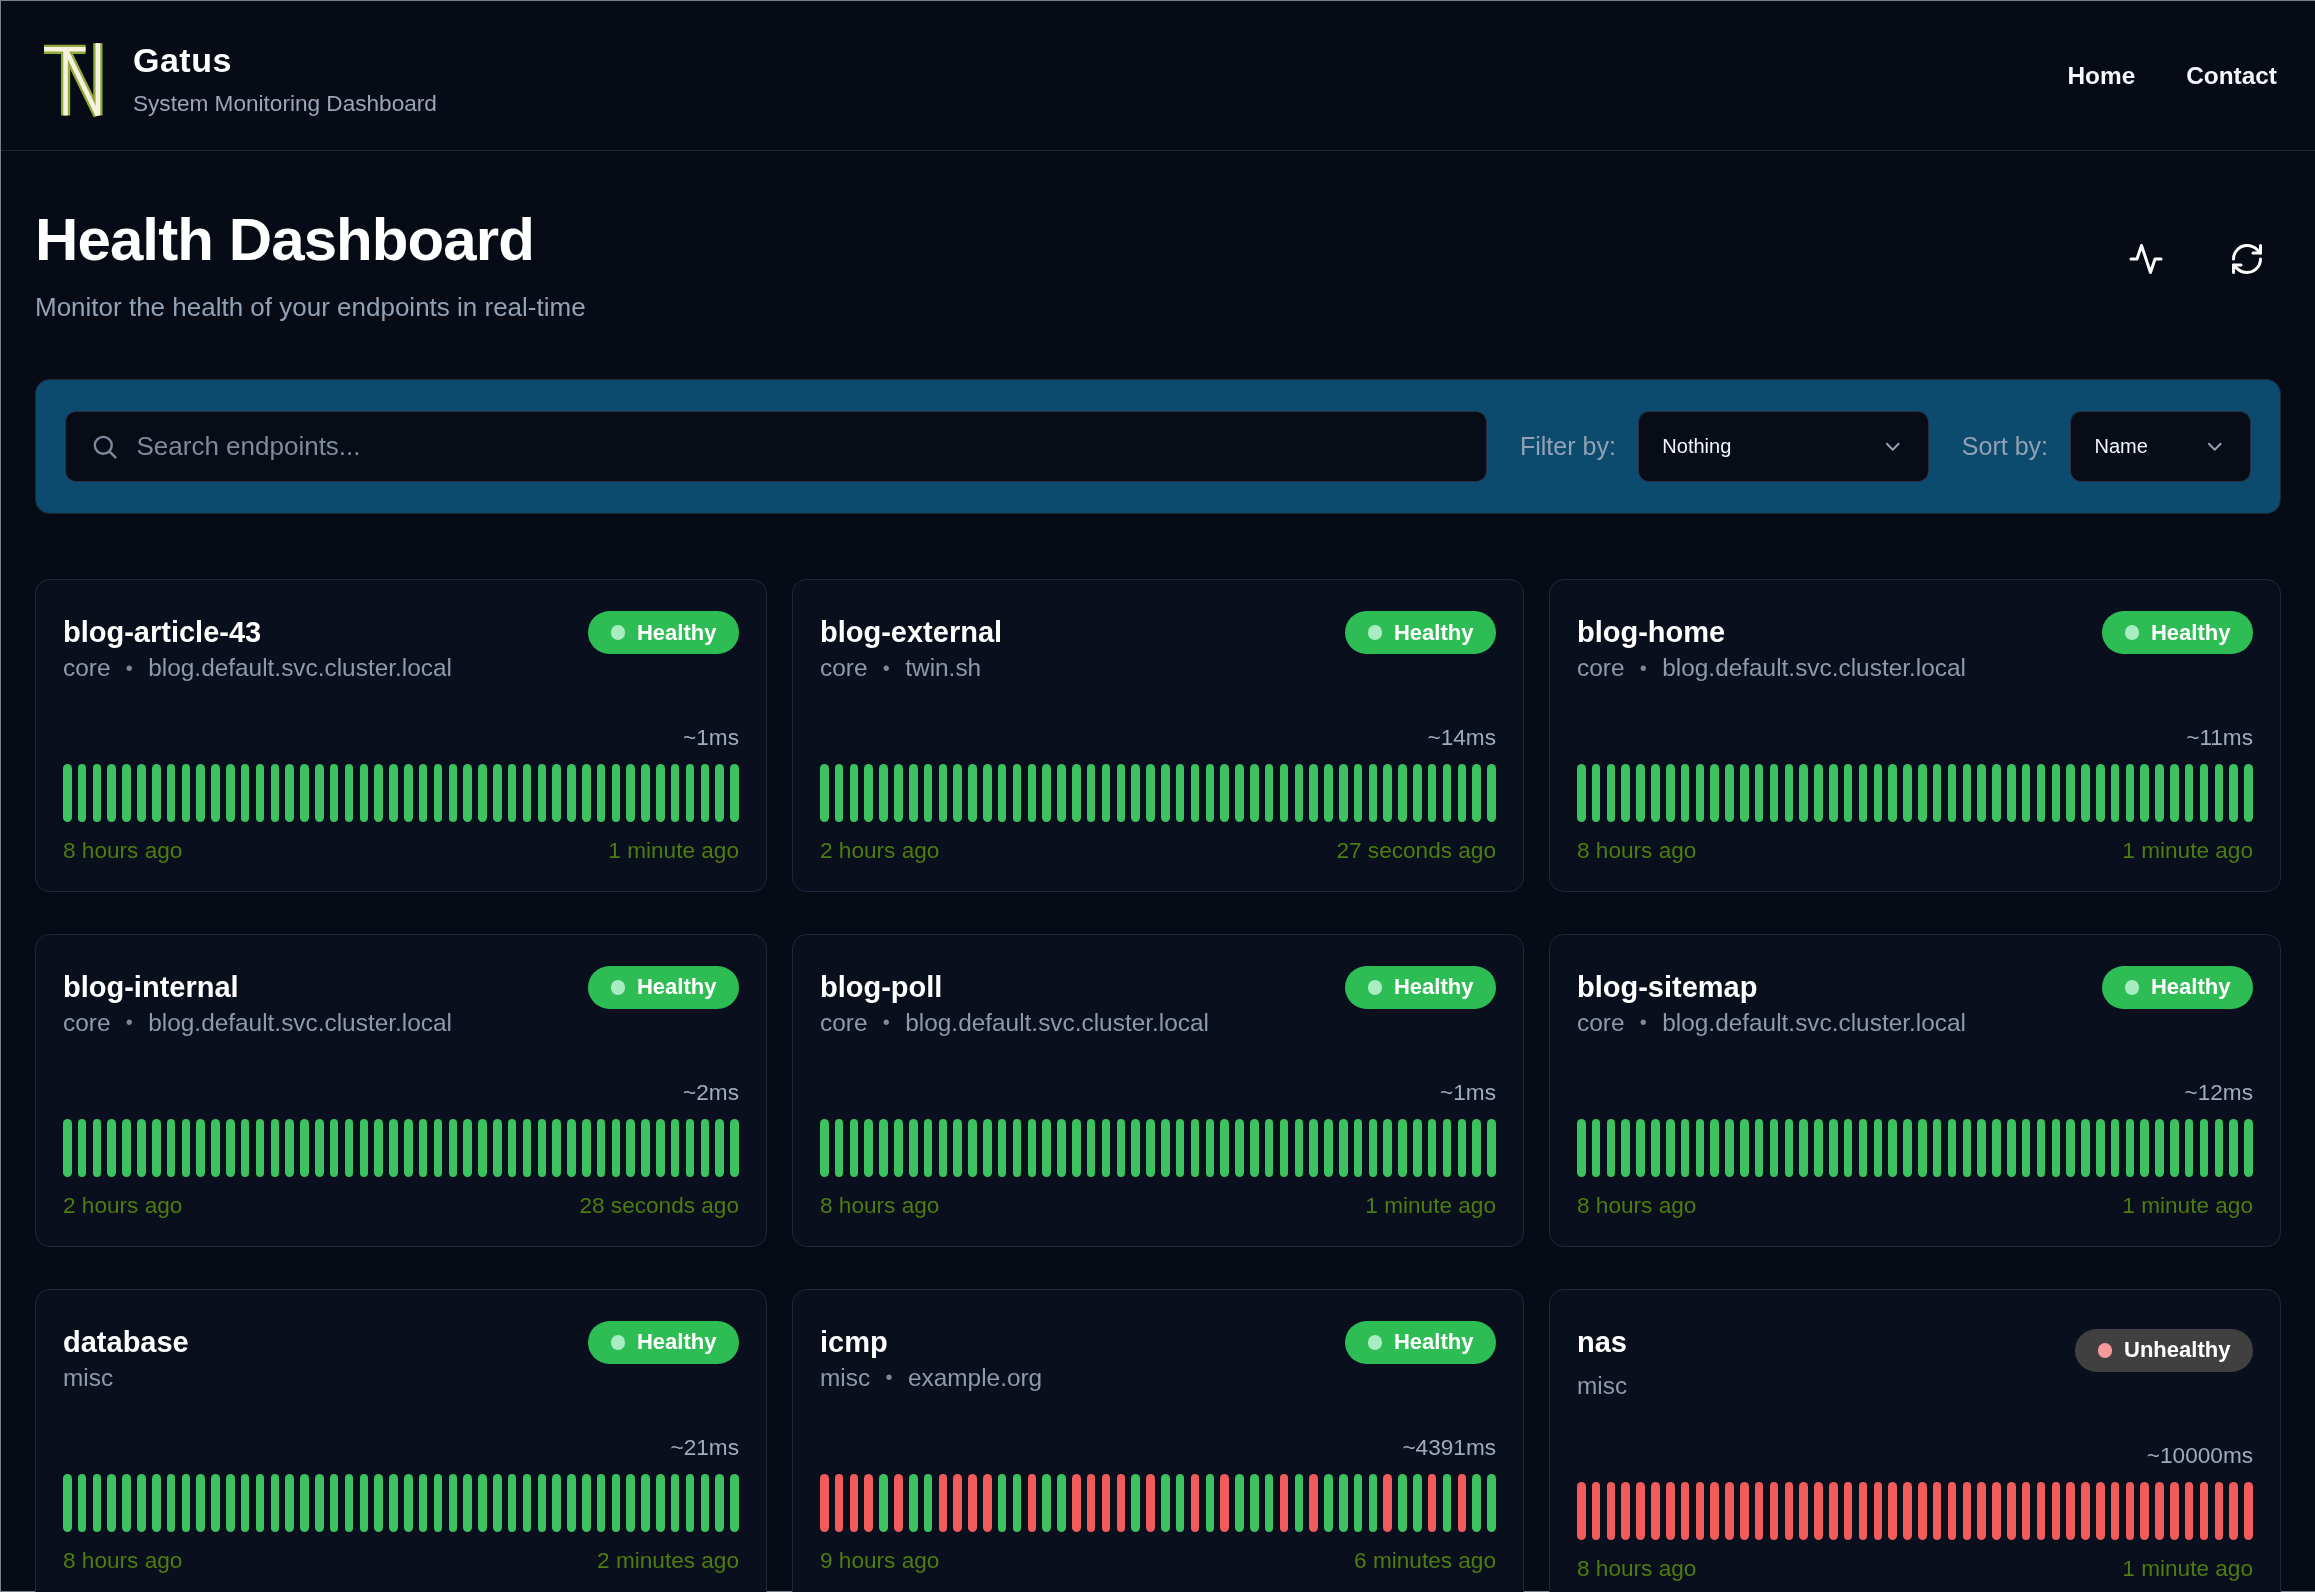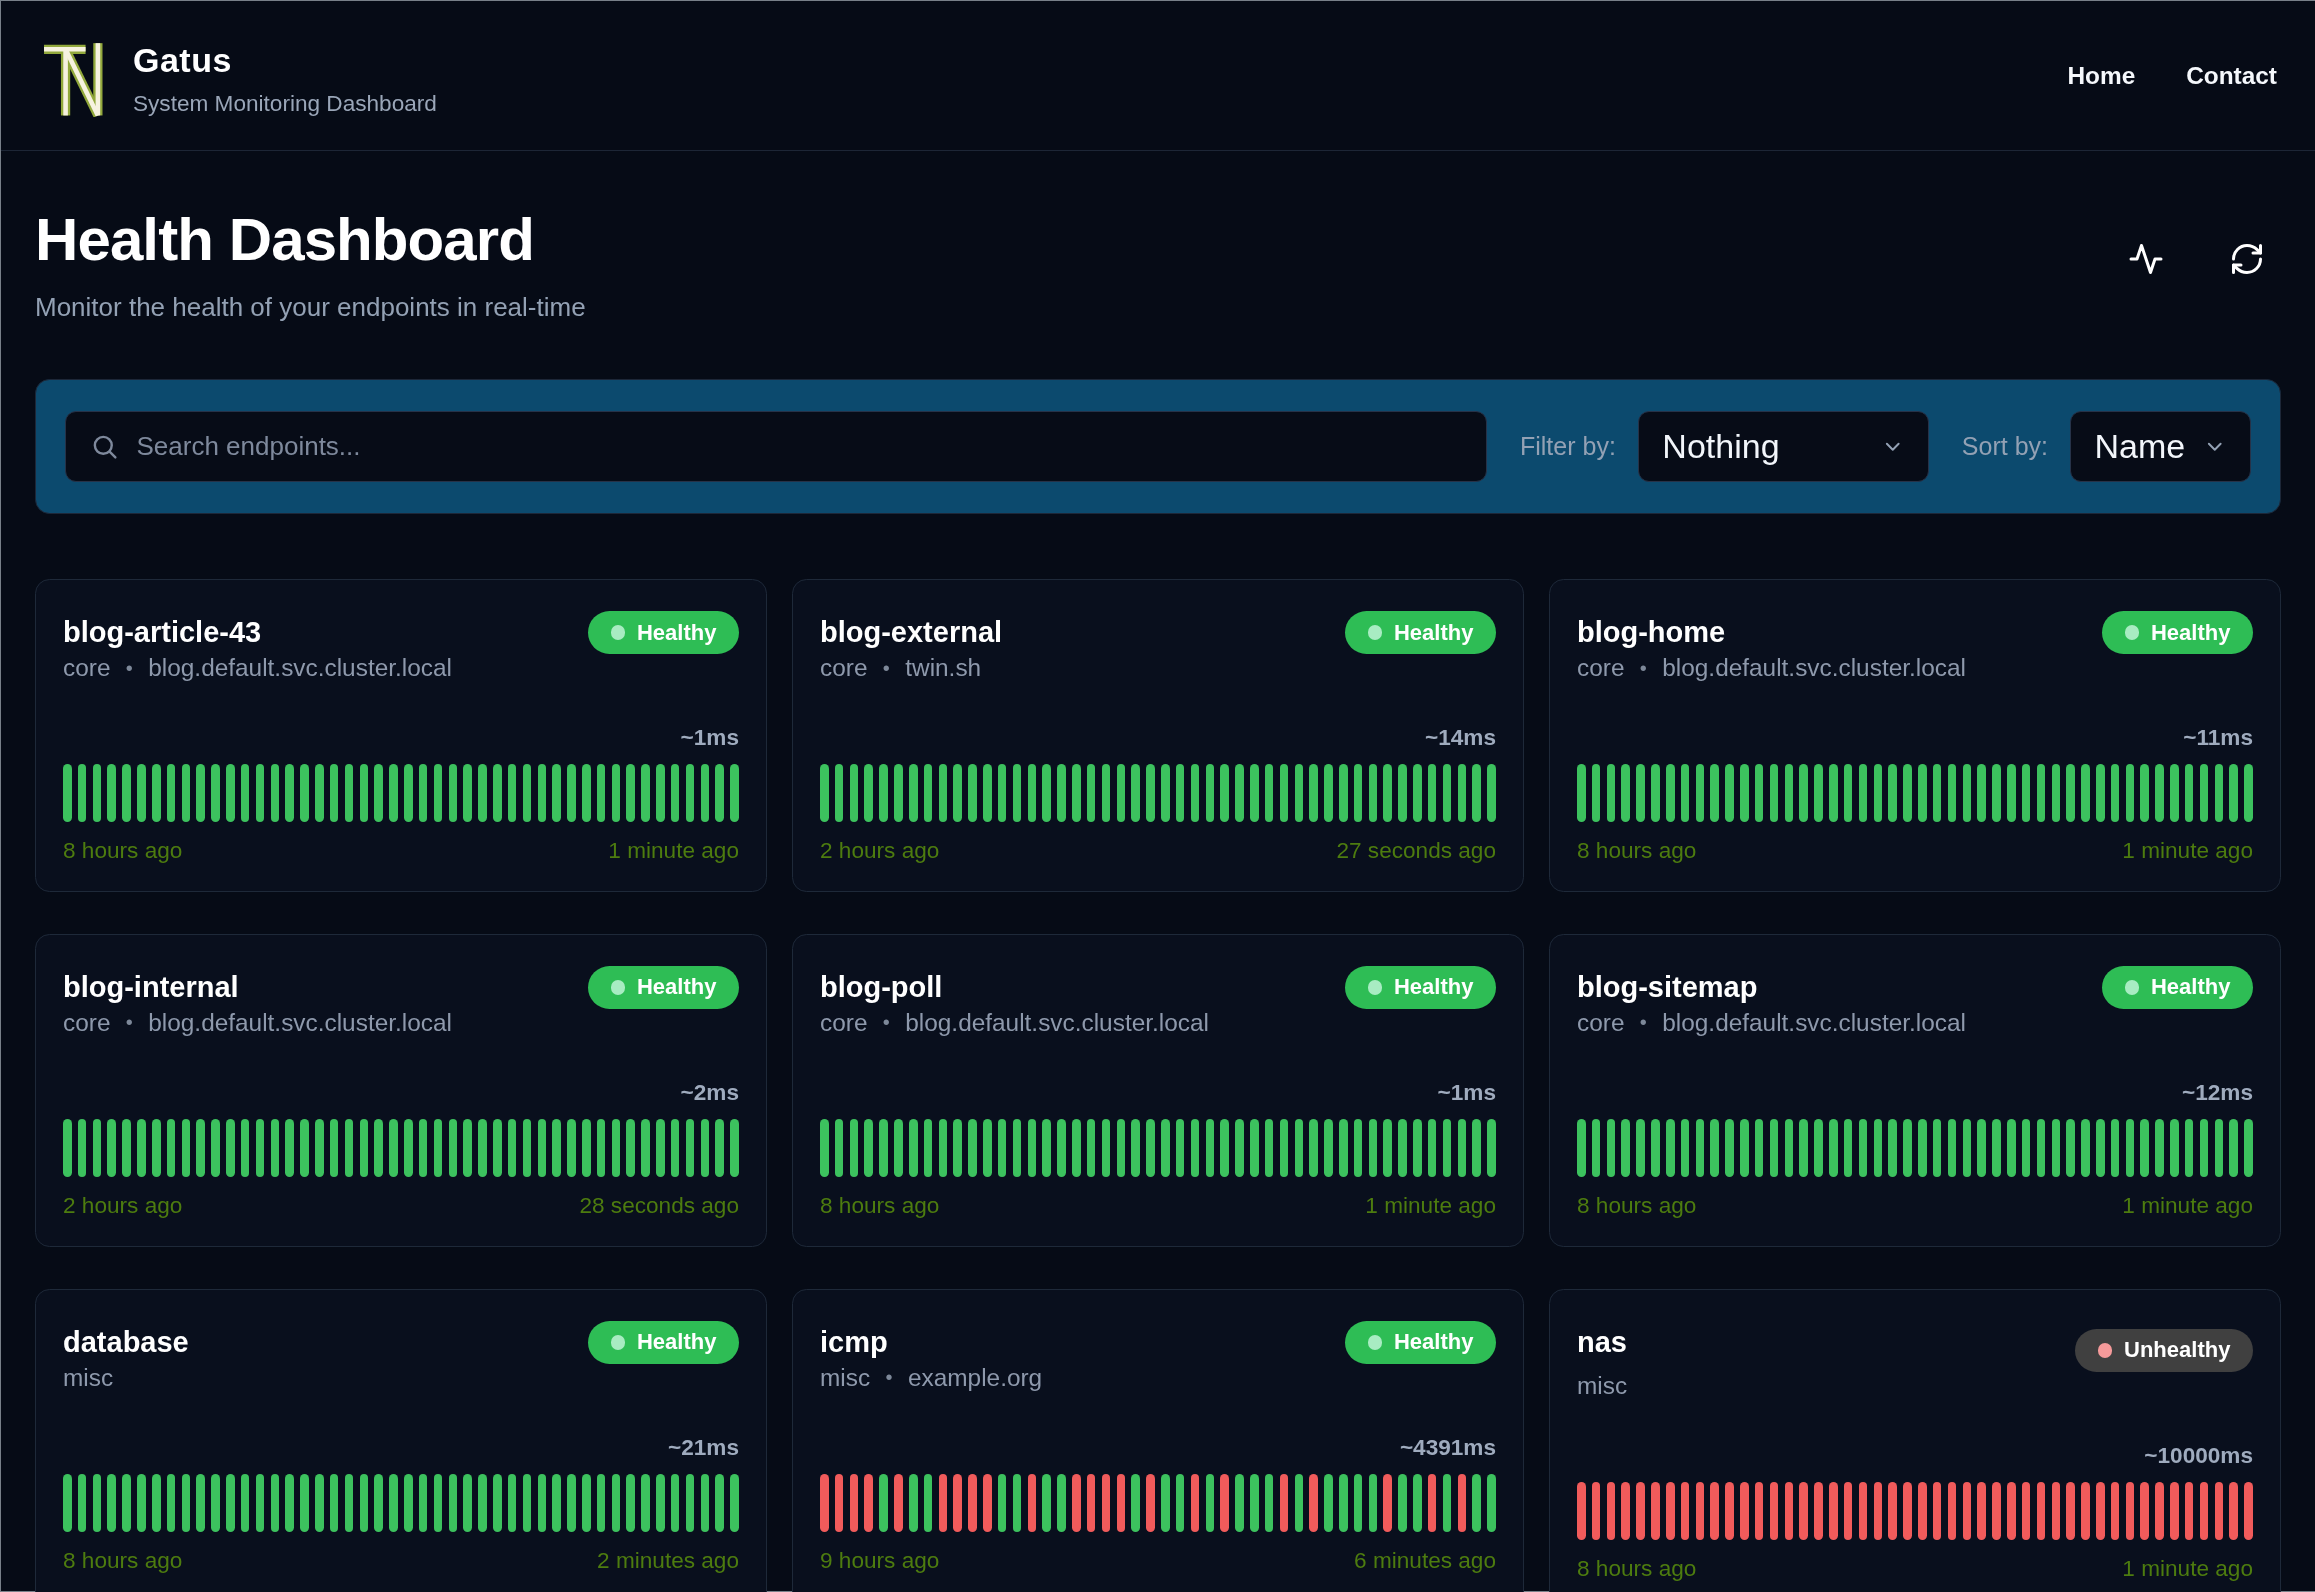--- a/index.html
+++ b/index.html
@@ -62,21 +62,21 @@
   .search input::placeholder { color: #7e899c; }
   .control { display: flex; align-items: center; gap: 22px; }
   .ctl-label { font-size: 25px; color: #93a1b4; white-space: nowrap; }
   .select {
     height: 71px; border: 0.9px solid #263248; border-radius: 11px;
     background: #070c17; display: flex; align-items: center; justify-content: space-between;
     padding: 0 23.5px; cursor: pointer;
   }
   .select-filter { width: 291px; }
   .select-sort { width: 181px; }
-  .select .val { font-size: 34px; color: #f2f6fb; }
+  .select .val { font-size: 20px; color: #f2f6fb; }
   .select svg { width: 23.5px; height: 23.5px; }
 
   
   .grid {
     margin-top: 65px;
     display: grid; grid-template-columns: repeat(3, 1fr); gap: 42px 25px;
   }
   .card {
     background: #090f1d;
     border: 0.9px solid #1e2939;
@@ -90,21 +90,21 @@
     display: flex; align-items: center; gap: 11.8px;
     height: 43px; padding: 0 22.6px; border-radius: 22px;
     background: #2ebd55; color: #ffffff; font-size: 22px; font-weight: 700;
     white-space: nowrap;
   }
   .badge .dot { width: 14.5px; height: 14.5px; border-radius: 50%; background: #a8ecc2; }
   .badge.unhealthy { background: #404040; margin-top: 8px; }
   .badge.unhealthy .dot { background: #f59a9a; }
   .meta { margin-top: 0; display: flex; align-items: center; gap: 15.4px; font-size: 24.4px; color: #8e99ac; }
   .meta .sep { font-size: 20px; color: #7d8899; }
-  .latency { margin-top: 43px; margin-bottom: 12.7px; text-align: right; font-size: 22.6px; color: #9fabbe; font-weight: bold; }
+  .latency { margin-top: 43px; margin-bottom: 12.7px; text-align: right; font-size: 22.6px; color: #9fabbe; }
   .bars { display: flex; gap: 6.3px; height: 58px; }
   .bars .bar { flex: 1; border-radius: 5.4px; }
   .bar.g { background: #3cc25e; }
   .bar.r { background: #f15b5b; }
   .times { margin-top: 16.3px; display: flex; justify-content: space-between; font-size: 22.6px; color: #4d7c0f; }
 </style>
 </head>
 <body>
 
 <div class="screen">

